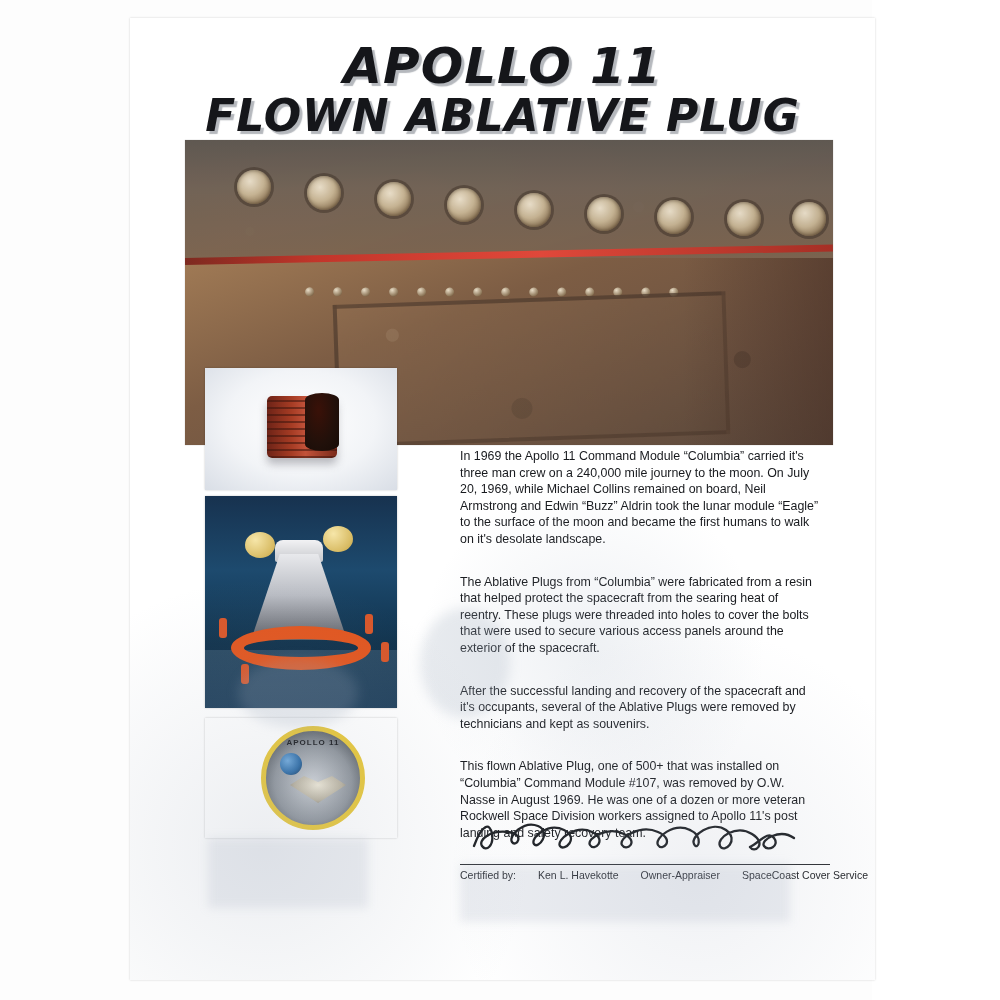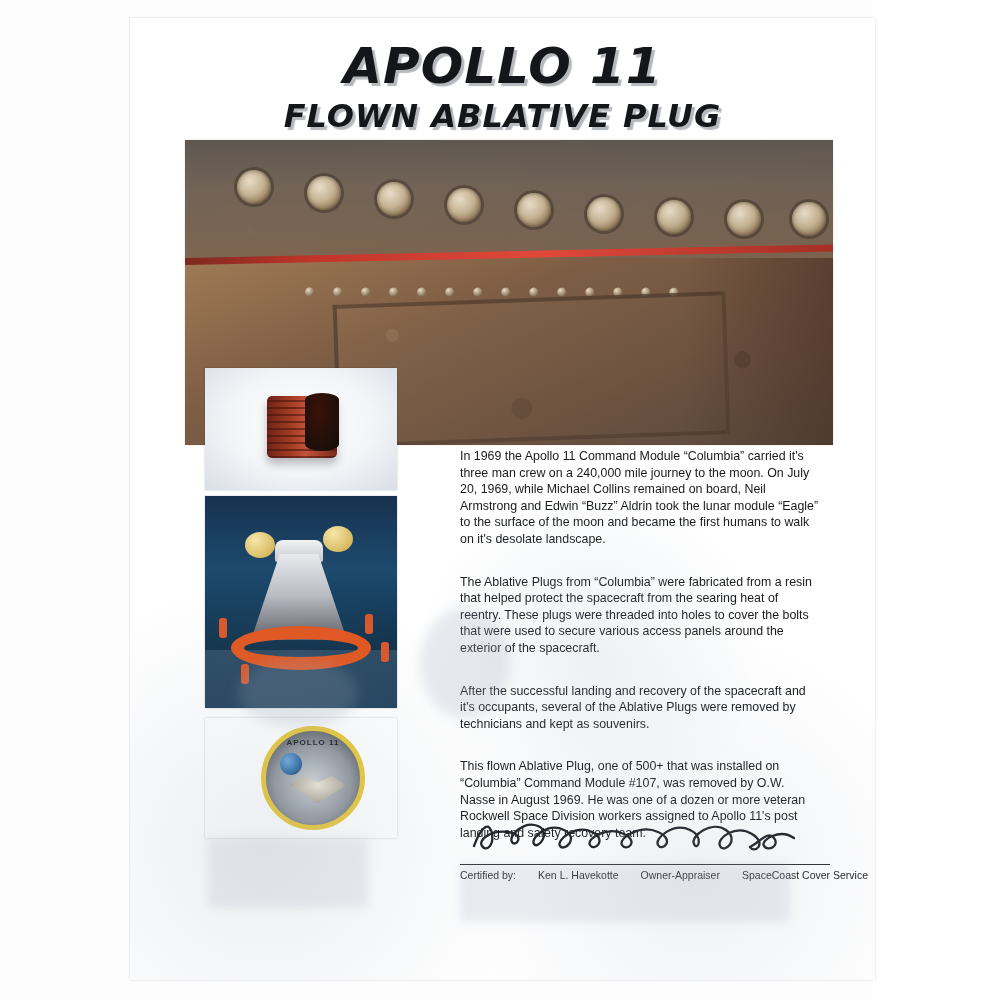--- a/index.html
+++ b/index.html
@@ -58,21 +58,21 @@
     line-height: 52px;
     color: #15161a;
     text-shadow: 3px 3px 1px rgba(120,125,135,0.55);
     white-space: nowrap;
   }
   .title-line2 {
     font-family: "DejaVu Sans", sans-serif;
     font-weight: bold;
     font-style: italic;
     letter-spacing: 1px;
-    font-size: 32px;
+    font-size: 44px;
     line-height: 48px;
     color: #15161a;
     text-shadow: 3px 3px 1px rgba(120,125,135,0.55);
     white-space: nowrap;
   }
   .small-caps-wrap { text-transform: uppercase; }
 
   
   .hero {
     position: absolute;

